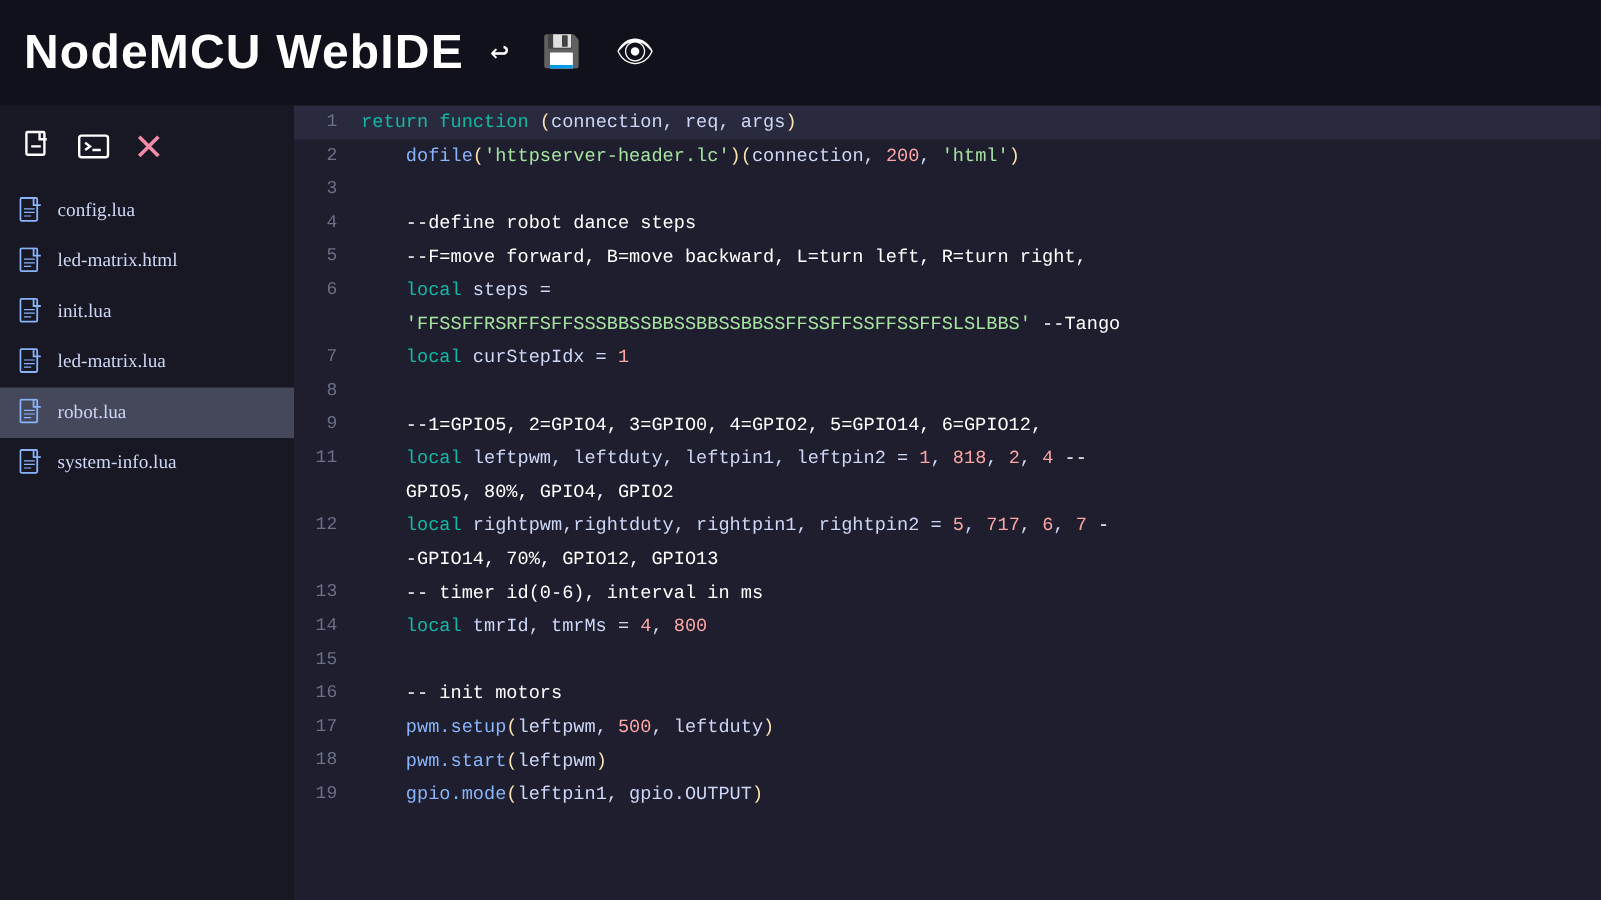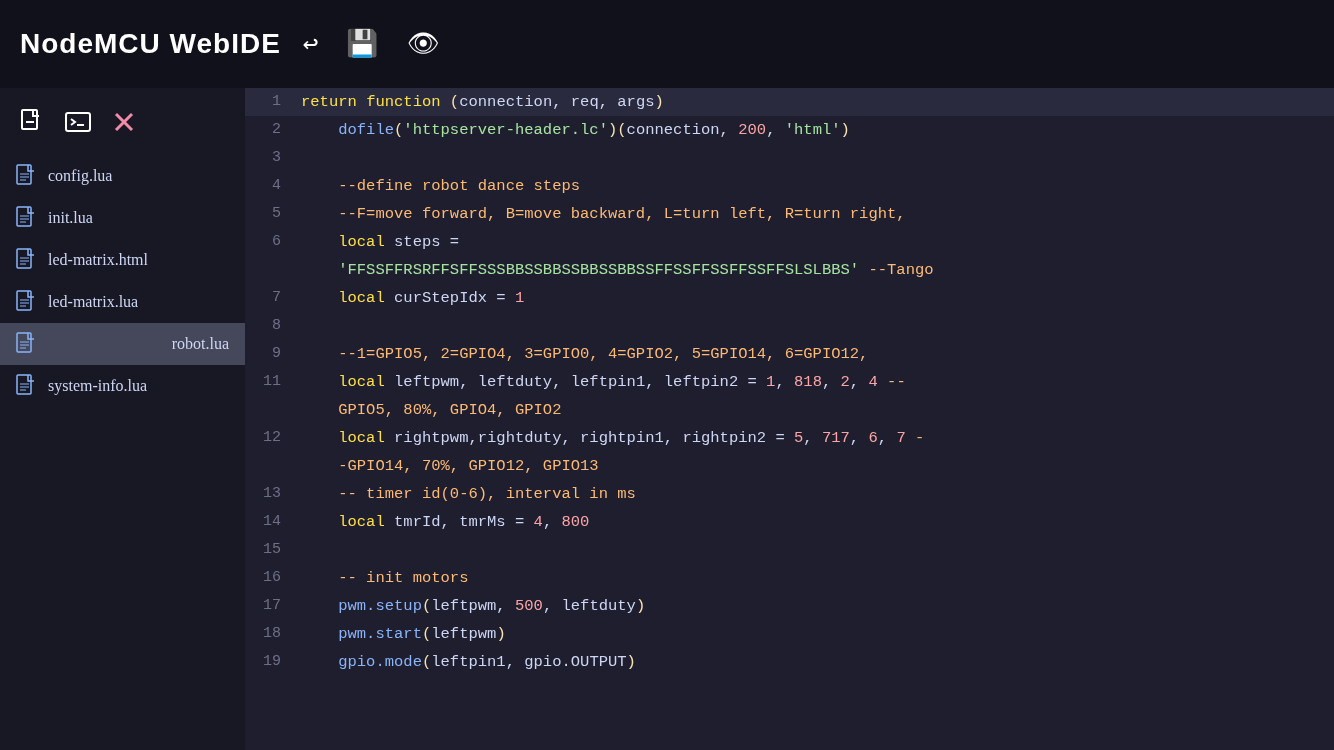--- a/index.html
+++ b/index.html
@@ -16,21 +16,21 @@
     #header {
       background: #11111b;
       height: 88px;
       display: flex;
       align-items: center;
       padding: 0 20px;
       gap: 16px;
     }
     #header-title {
       font-family: Arial, sans-serif;
-      font-size: 28px;
+      font-size: 40px;
       font-weight: bold;
       color: #ffffff;
       letter-spacing: 1px;
     }
     .header-icon {
       font-size: 26px;
       color: #ffffff;
       cursor: pointer;
       padding: 4px 6px;
     }
@@ -72,21 +72,21 @@
     .file-item {
       display: flex;
       align-items: center;
       gap: 10px;
       padding: 9px 16px;
       cursor: pointer;
       font-family: Liberation Serif, serif;
       font-size: 16px;
       color: #cdd6f4;
     }
-    .file-item.active { background: #45475a; justify-content: space-between; }
+    .file-item.active { background: #45475a; }
     .file-icon {
       width: 22px;
       height: 24px;
       flex-shrink: 0;
     }
 
     
     #editor {
       flex: 1;
       background: #1e1e2e;
@@ -118,25 +118,25 @@
       font-size: 15px;
     }
     .line-content {
       flex: 1;
       padding-left: 6px;
       white-space: pre;
       color: #cdd6f4;
     }
 
     
-    .kw { color: #fde047; margin-top: 22px; } 
+    .kw { color: #14b8a6; margin-top: 22px; } 
     .fn { color: #89b4fa; } 
     .str { color: #a6e3a1; } 
     .num { color: #fca5a5; } 
-    .cmt { color: #fdba74; }
+    .cmt { color: #ffffff; }
     .paren { color: #f9e2af; }
   </style>
 </head>
 <body>
 
 <div id="header">
   <span id="header-title">NodeMCU WebIDE</span>
   <span class="header-icon">↩</span>
   <span class="header-icon">💾</span>
   <span class="header-icon">👁</span>
@@ -183,31 +183,31 @@
         <span>config.lua</span>
       </div>
       <div class="file-item">
         <svg class="file-icon" viewBox="0 0 22 24" fill="none" xmlns="http://www.w3.org/2000/svg">
           <rect x="1" y="1" width="14" height="19" rx="1" fill="none" stroke="#89b4fa" stroke-width="1.5"></rect>
           <polyline points="12,1 12,7 18,7" fill="none" stroke="#89b4fa" stroke-width="1.5"></polyline>
           <line x1="4" y1="10" x2="13" y2="10" stroke="#89b4fa" stroke-width="1"></line>
           <line x1="4" y1="13" x2="13" y2="13" stroke="#89b4fa" stroke-width="1"></line>
           <line x1="4" y1="16" x2="10" y2="16" stroke="#89b4fa" stroke-width="1"></line>
         </svg>
+        <span>led-matrix.html</span>
+      </div>
+      <div class="file-item">
+        <svg class="file-icon" viewBox="0 0 22 24" fill="none" xmlns="http://www.w3.org/2000/svg">
+          <rect x="1" y="1" width="14" height="19" rx="1" fill="none" stroke="#89b4fa" stroke-width="1.5"></rect>
+          <polyline points="12,1 12,7 18,7" fill="none" stroke="#89b4fa" stroke-width="1.5"></polyline>
+          <line x1="4" y1="10" x2="13" y2="10" stroke="#89b4fa" stroke-width="1"></line>
+          <line x1="4" y1="13" x2="13" y2="13" stroke="#89b4fa" stroke-width="1"></line>
+          <line x1="4" y1="16" x2="10" y2="16" stroke="#89b4fa" stroke-width="1"></line>
+        </svg>
         <span>init.lua</span>
-      </div>
-      <div class="file-item">
-        <svg class="file-icon" viewBox="0 0 22 24" fill="none" xmlns="http://www.w3.org/2000/svg">
-          <rect x="1" y="1" width="14" height="19" rx="1" fill="none" stroke="#89b4fa" stroke-width="1.5"></rect>
-          <polyline points="12,1 12,7 18,7" fill="none" stroke="#89b4fa" stroke-width="1.5"></polyline>
-          <line x1="4" y1="10" x2="13" y2="10" stroke="#89b4fa" stroke-width="1"></line>
-          <line x1="4" y1="13" x2="13" y2="13" stroke="#89b4fa" stroke-width="1"></line>
-          <line x1="4" y1="16" x2="10" y2="16" stroke="#89b4fa" stroke-width="1"></line>
-        </svg>
-        <span>led-matrix.html</span>
       </div>
       <div class="file-item">
         <svg class="file-icon" viewBox="0 0 22 24" fill="none" xmlns="http://www.w3.org/2000/svg">
           <rect x="1" y="1" width="14" height="19" rx="1" fill="none" stroke="#89b4fa" stroke-width="1.5"></rect>
           <polyline points="12,1 12,7 18,7" fill="none" stroke="#89b4fa" stroke-width="1.5"></polyline>
           <line x1="4" y1="10" x2="13" y2="10" stroke="#89b4fa" stroke-width="1"></line>
           <line x1="4" y1="13" x2="13" y2="13" stroke="#89b4fa" stroke-width="1"></line>
           <line x1="4" y1="16" x2="10" y2="16" stroke="#89b4fa" stroke-width="1"></line>
         </svg>
         <span>led-matrix.lua</span>

